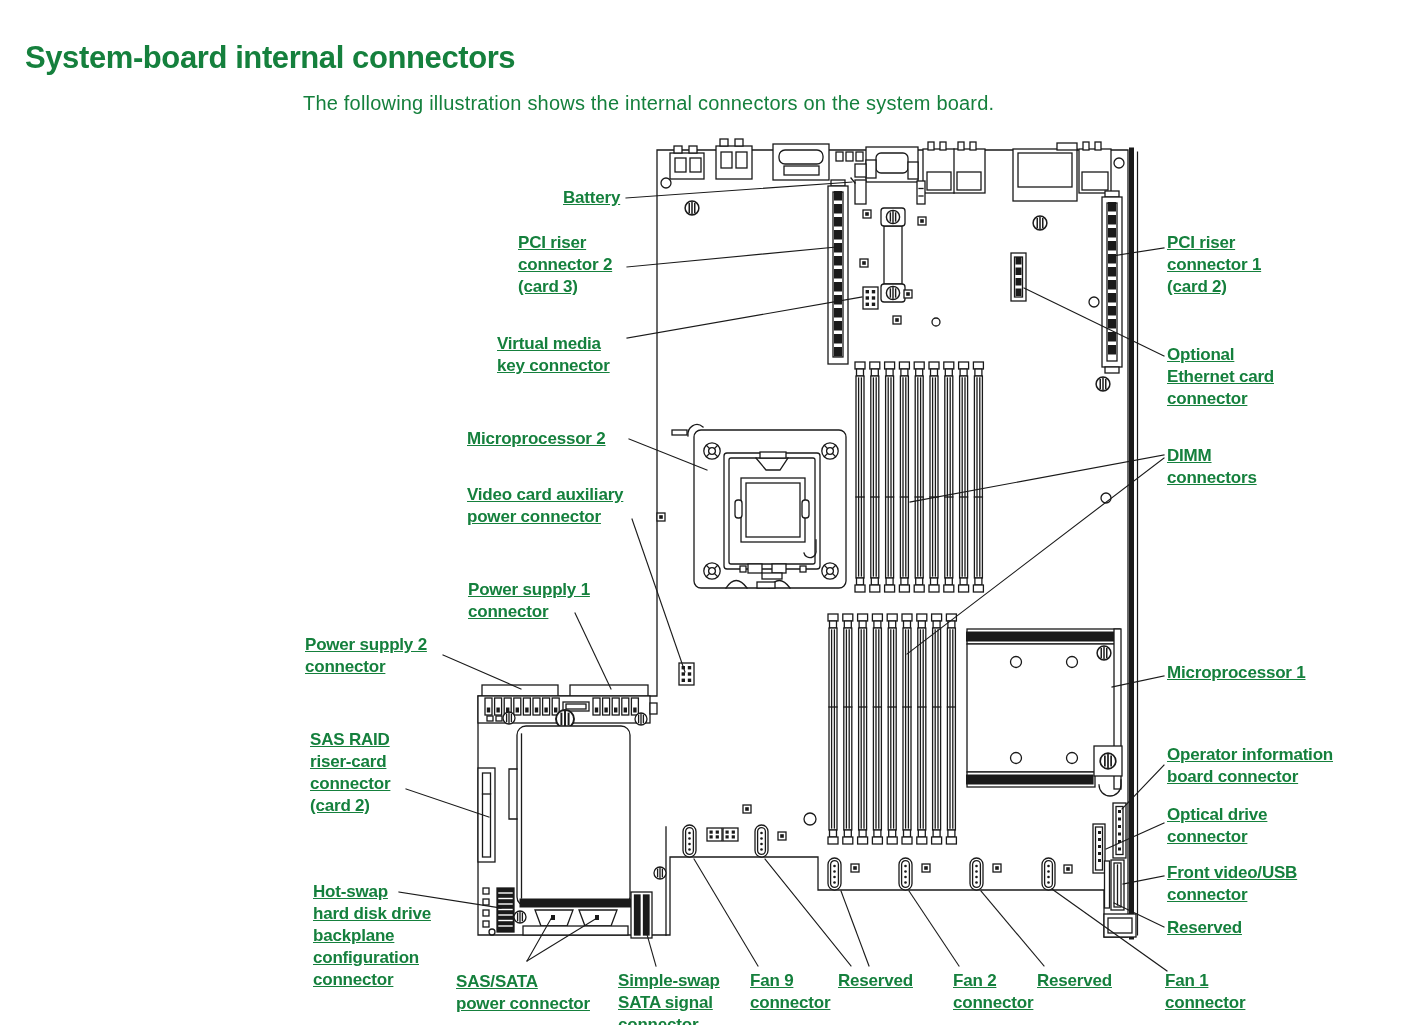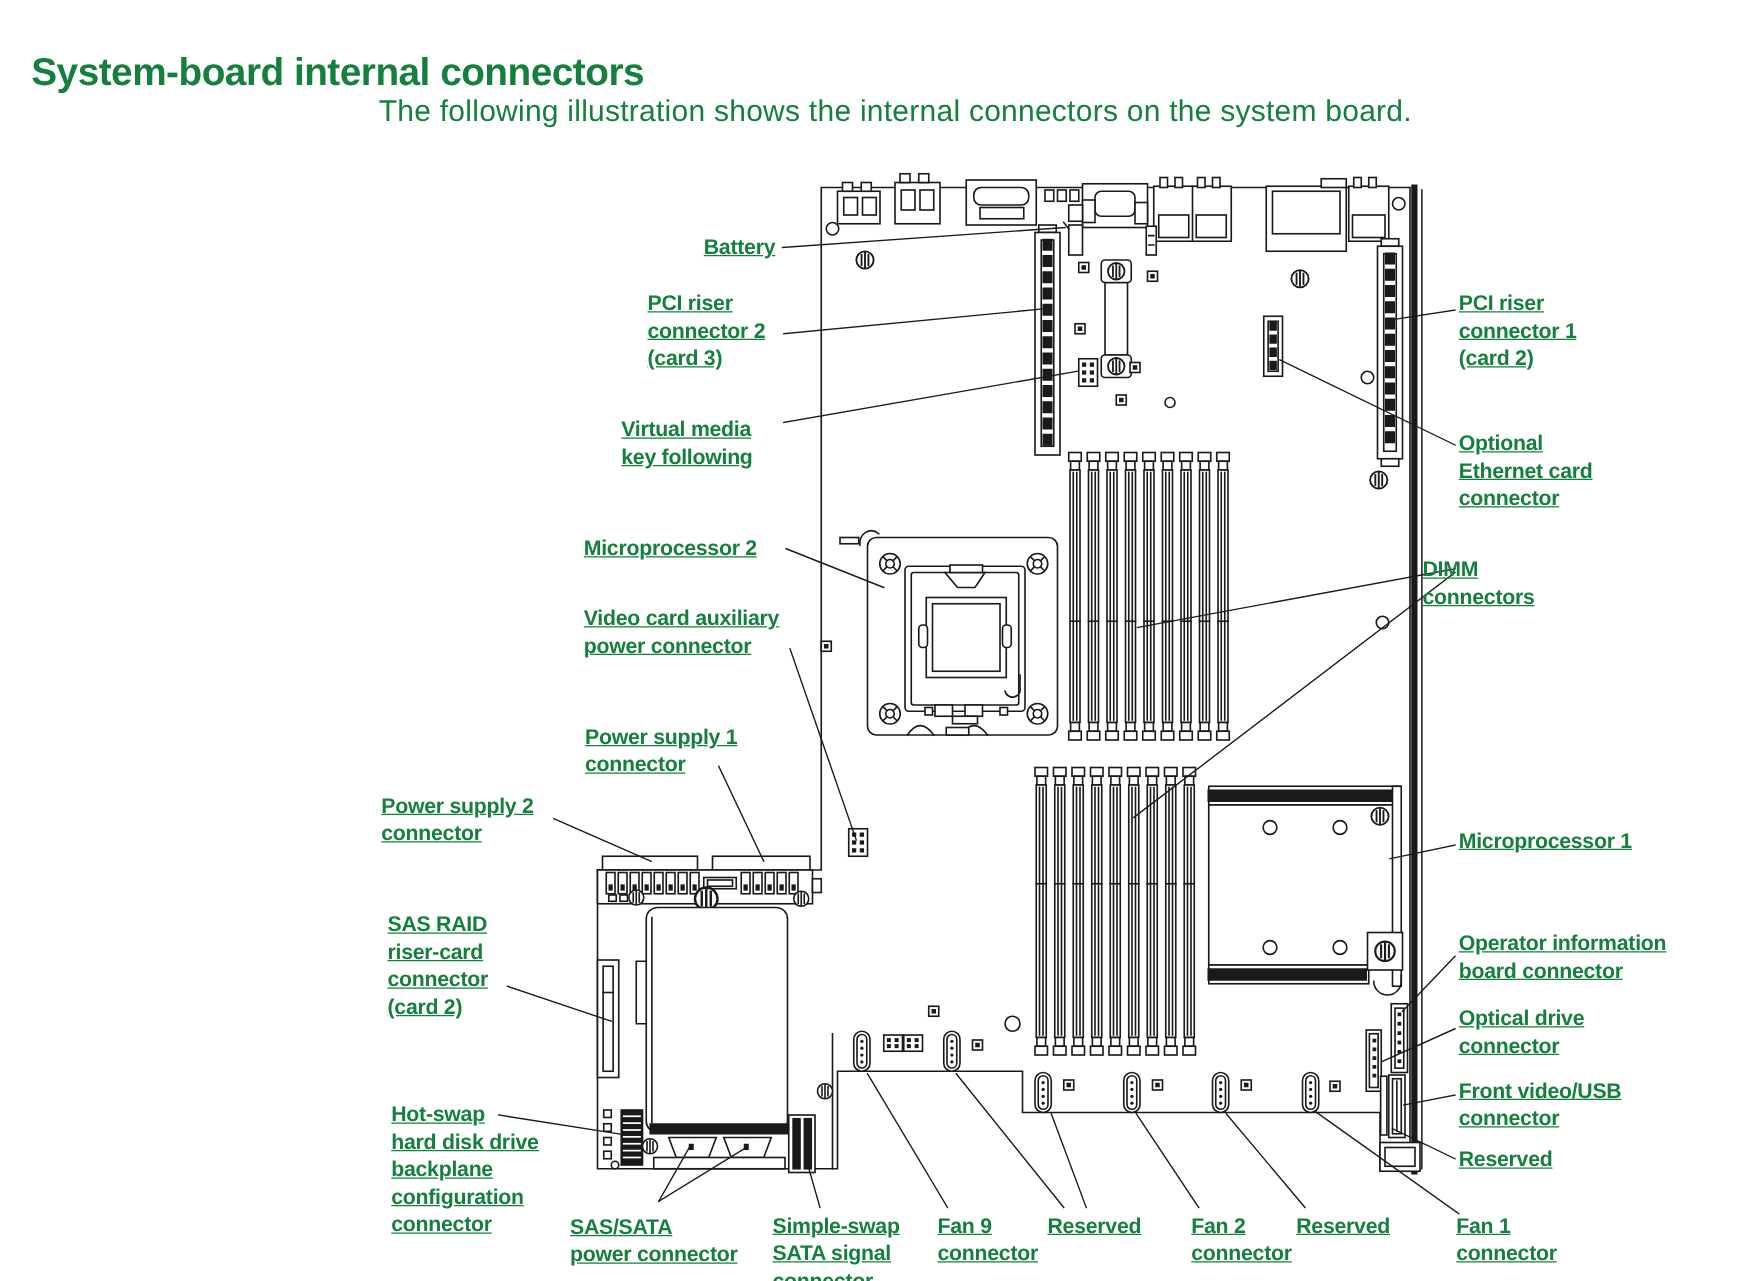--- a/index.html
+++ b/index.html
@@ -1,19 +1,19 @@
 <!DOCTYPE html>
 <html><head>
 <meta charset="utf-8">
 <style>
   html,body{margin:0;padding:0;background:#fff;}
   .page{position:relative;width:1401px;height:1025px;background:#fff;overflow:hidden;
         font-family:"Liberation Sans","DejaVu Sans",sans-serif;color:#15803d;margin-top:32px;}
   .title{position:absolute;left:25px;top:8px;font-size:31px;font-weight:bold;letter-spacing:-0.4px;}
-  .subtitle{position:absolute;left:303px;top:44px;font-size:24px;font-weight:normal;letter-spacing:0.2px;}
+  .subtitle{position:absolute;left:303px;top:60px;font-size:20px;font-weight:normal;letter-spacing:0.2px;}
   .callout{position:absolute;font-size:17px;line-height:22px;font-weight:bold;
            white-space:pre-line;letter-spacing:-0.2px;text-decoration:underline;}
   svg.board{position:absolute;left:0;top:0;}
 </style>
 </head>
 <body>
 
 <div class="page">
 
   <h1 class="title" style="margin:0">System-board internal connectors</h1>
@@ -421,21 +421,21 @@
         <line x1="1164" y1="895" x2="1114" y2="871"></line>
       </g>
     </g>
   </svg>
 
   <div class="callout" style="left:563px;top:155px">Battery</div>
   <div class="callout" style="left:518px;top:200px">PCI riser
 connector 2
 (card 3)</div>
   <div class="callout" style="left:497px;top:301px">Virtual media
-key following</div>
+key connector</div>
   <div class="callout" style="left:467px;top:396px">Microprocessor 2</div>
   <div class="callout" style="left:467px;top:452px">Video card auxiliary
 power connector</div>
   <div class="callout" style="left:468px;top:547px">Power supply 1
 connector</div>
   <div class="callout" style="left:305px;top:602px">Power supply 2
 connector</div>
   <div class="callout" style="left:310px;top:697px">SAS RAID
 riser-card
 connector
@@ -457,21 +457,21 @@
 connector</div>
   <div class="callout" style="left:1037px;top:938px">Reserved</div>
   <div class="callout" style="left:1165px;top:938px">Fan 1
 connector</div>
   <div class="callout" style="left:1167px;top:200px">PCI riser
 connector 1
 (card 2)</div>
   <div class="callout" style="left:1167px;top:312px">Optional
 Ethernet card
 connector</div>
-  <div class="callout" style="left:1138px;top:413px">DIMM
+  <div class="callout" style="left:1167px;top:413px">DIMM
 connectors</div>
   <div class="callout" style="left:1167px;top:630px">Microprocessor 1</div>
   <div class="callout" style="left:1167px;top:712px">Operator information
 board connector</div>
   <div class="callout" style="left:1167px;top:772px">Optical drive
 connector</div>
   <div class="callout" style="left:1167px;top:830px">Front video/USB
 connector</div>
   <div class="callout" style="left:1167px;top:885px">Reserved</div>
 

